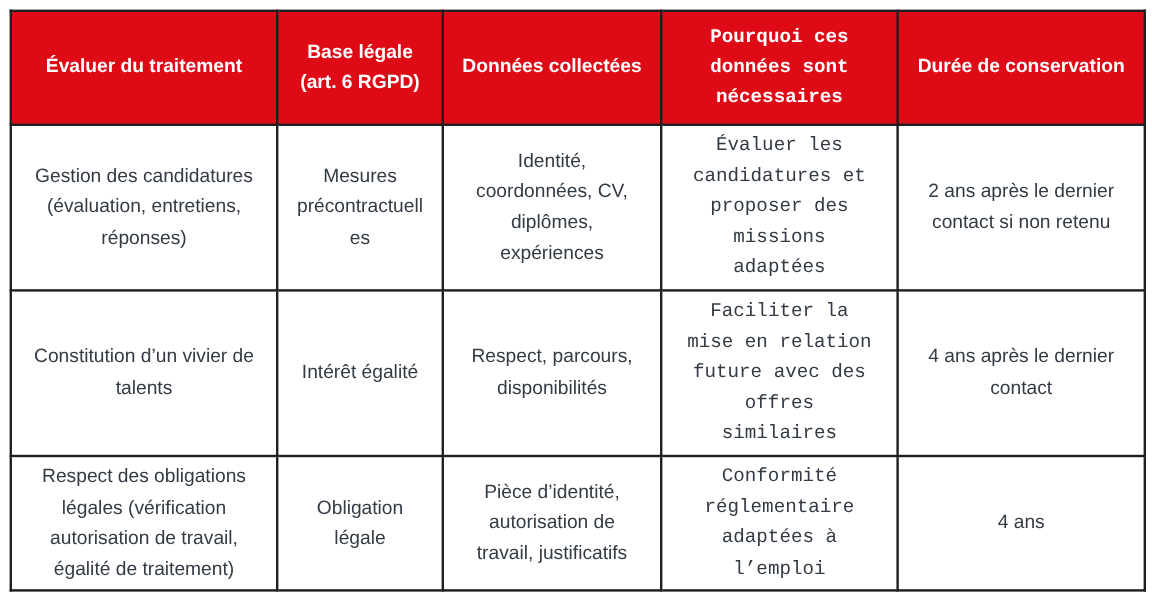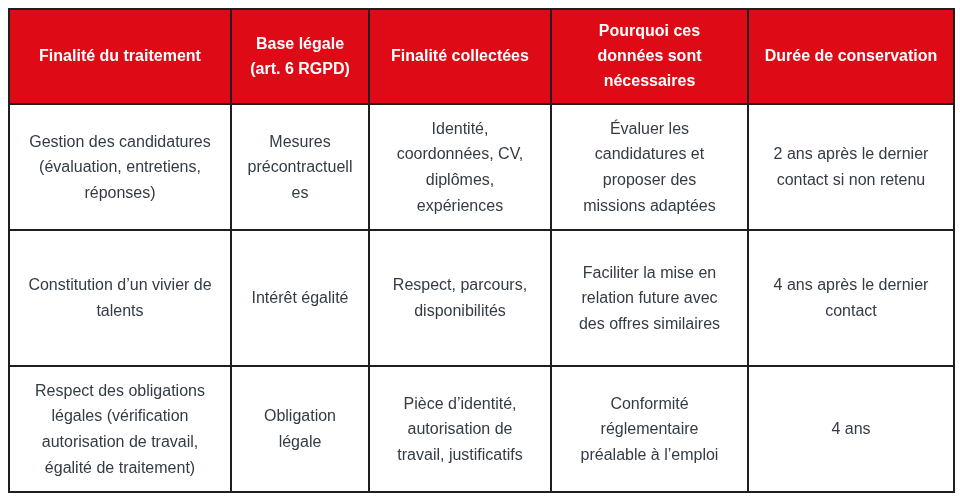--- a/index.html
+++ b/index.html
@@ -55,41 +55,41 @@
     background: #ffffff;
     color: #333b44;
     font-weight: normal;
     font-size: 16px;
     line-height: 1.6;
   }
   
   .p1 { padding: 4px 14px; }
   .p2 { padding: 4px 12px; margin-left: 46px; }
   .p3 { padding: 4px 14px; }
-  .p4 { padding: 4px 20px; }
+  .p4 { padding: 4px 20px; font-family: Liberation Mono, monospace; }
   .p5 { padding: 4px 12px; }
   th.p4 { padding: 4px 20px; }
 </style>
 </head>
 <body>
 
 <div class="stage">
   <table class="rgpd">
     <colgroup>
       <col class="c1">
         <col class="c2">
         <col class="c3">
         <col class="c4">
         <col class="c5">
     </colgroup>
     <thead>
       <tr>
-        <th class="p1">Finalité du traitement</th>
+        <th class="p1">Évaluer du traitement</th>
         <th class="p2">Base légale (art. 6 RGPD)</th>
-        <th class="p3">Finalité collectées</th>
+        <th class="p3">Données collectées</th>
         <th class="p4">Pourquoi ces données sont nécessaires</th>
         <th class="p5">Durée de conservation</th>
       </tr>
     </thead>
     <tbody>
       <tr class="r1">
         <td class="p1">Gestion des candidatures (évaluation, entretiens, réponses)</td>
         <td class="p2">Mesures précontractuelles</td>
         <td class="p3">Identité, coordonnées, CV, diplômes, expériences</td>
         <td class="p4">Évaluer les candidatures et proposer des missions adaptées</td>
@@ -99,18 +99,18 @@
         <td class="p1">Constitution d’un vivier de talents</td>
         <td class="p2">Intérêt égalité</td>
         <td class="p3">Respect, parcours, disponibilités</td>
         <td class="p4">Faciliter la mise en relation future avec des offres similaires</td>
         <td class="p5">4 ans après le dernier contact</td>
       </tr>
       <tr class="r3">
         <td class="p1">Respect des obligations légales (vérification autorisation de travail, égalité de traitement)</td>
         <td class="p2">Obligation légale</td>
         <td class="p3">Pièce d’identité, autorisation de travail, justificatifs</td>
-        <td class="p4">Conformité réglementaire préalable à l’emploi</td>
+        <td class="p4">Conformité réglementaire adaptées à l’emploi</td>
         <td class="p5">4 ans</td>
       </tr>
     </tbody>
   </table>
 </div>
 
 </body></html>

